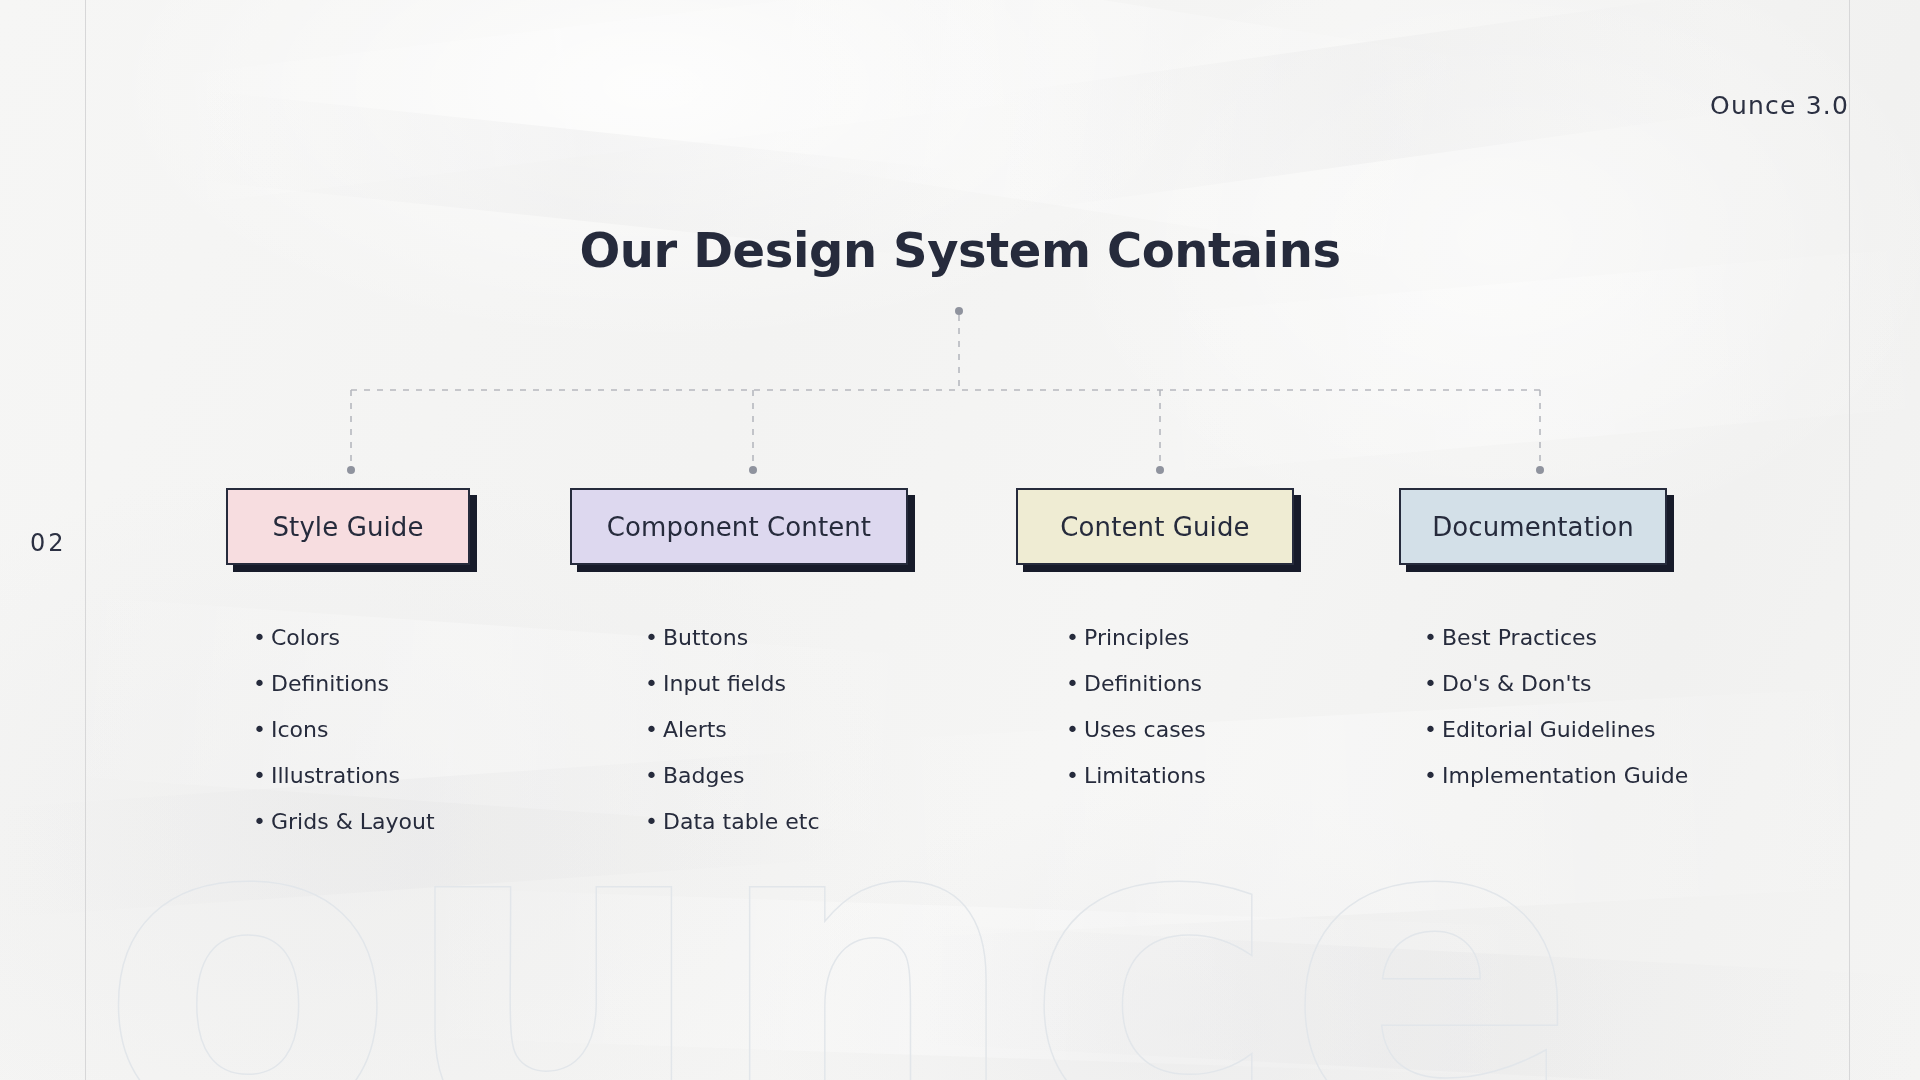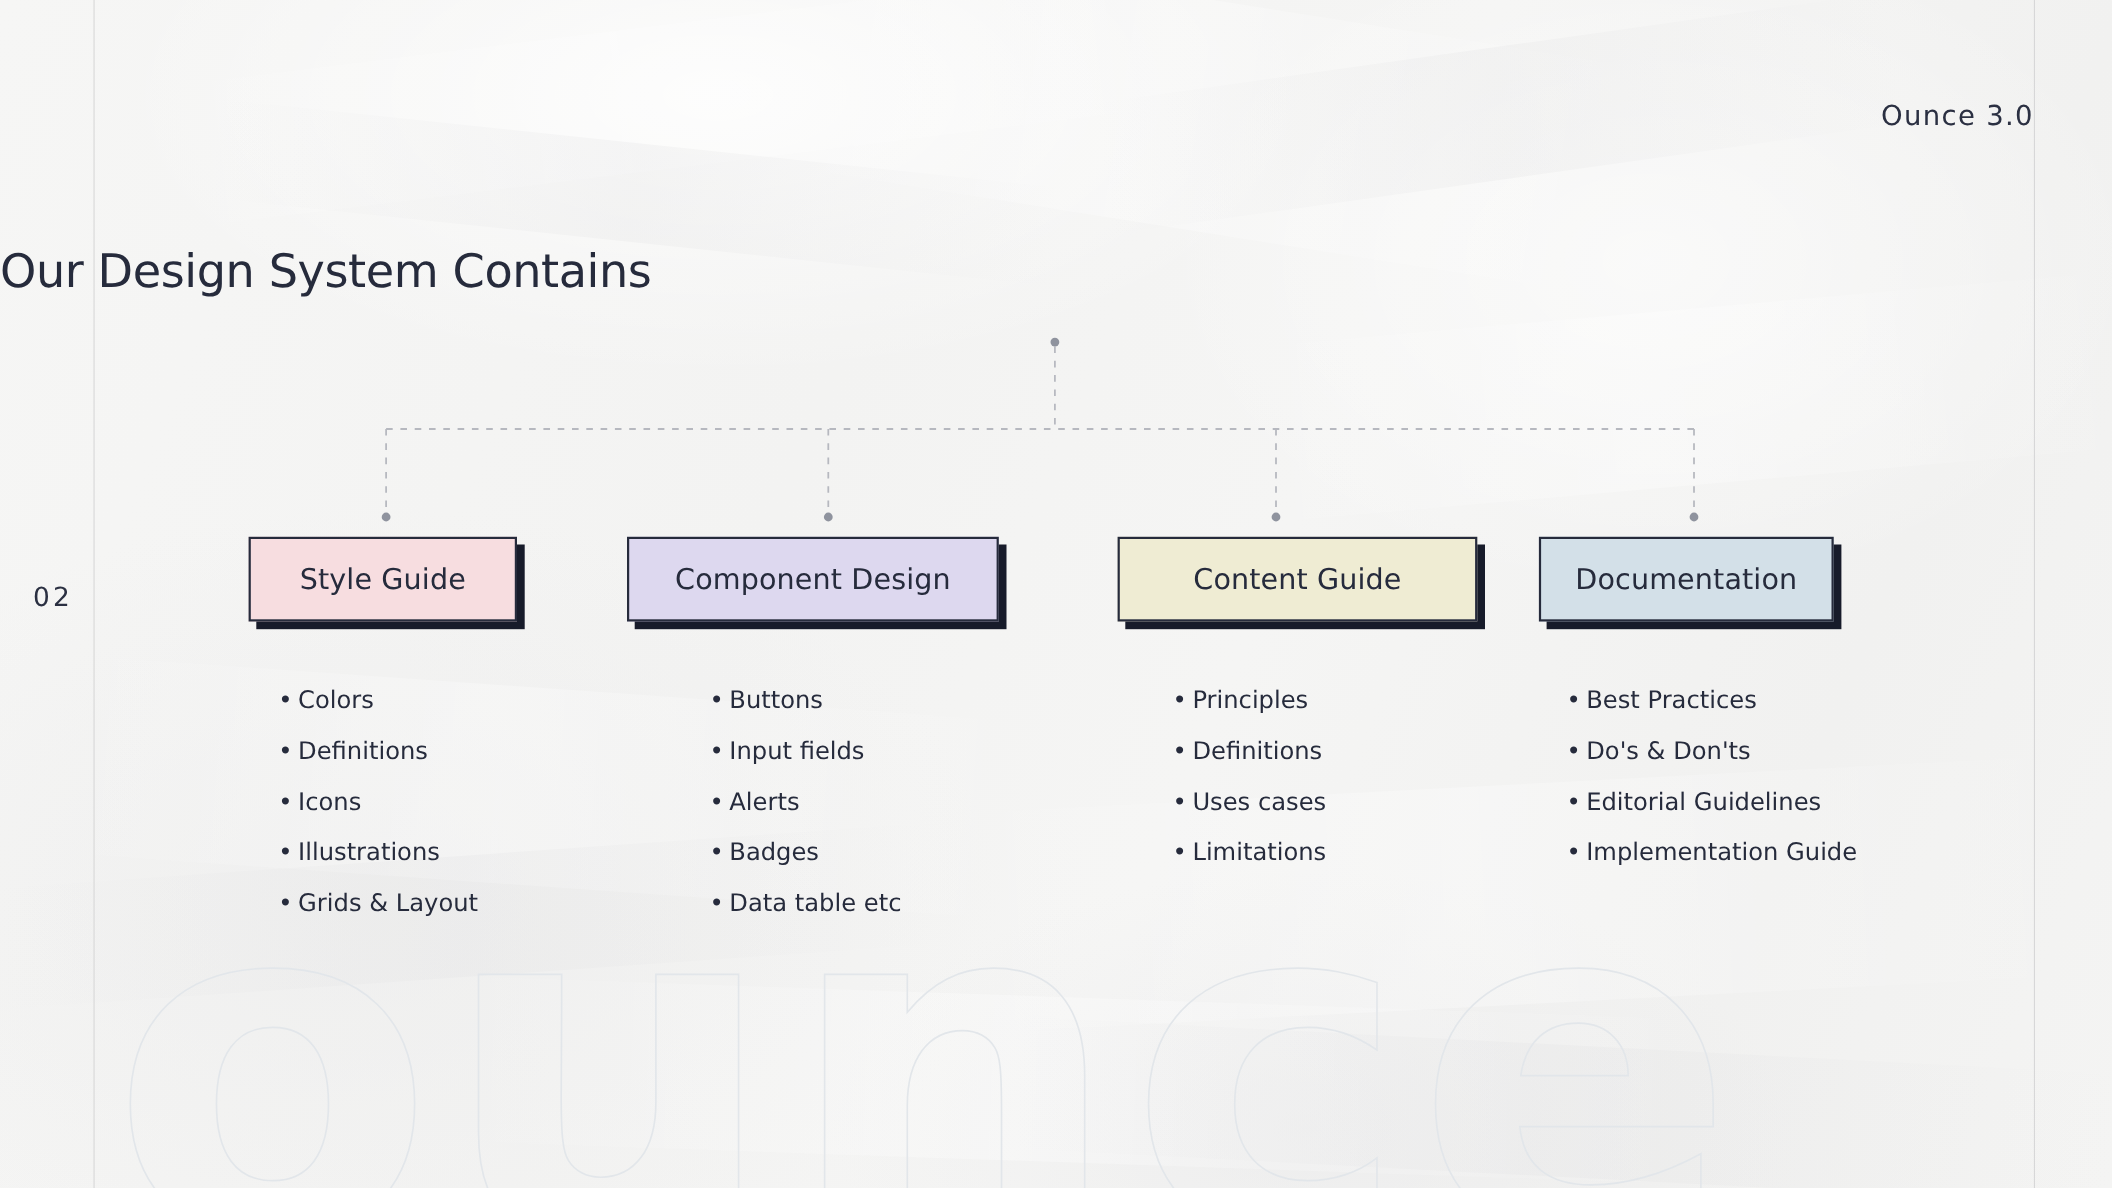--- a/index.html
+++ b/index.html
@@ -100,22 +100,23 @@
     color: #2b3042;
     font-family: "DejaVu Sans", sans-serif;
   }
 
   
   #slide-title {
     position: absolute;
     left: 0;
     right: 0;
     top: 222px;
-    font-size: 42px;
-    font-weight: 400;
+    text-align: center;
+    font-size: 48px;
+    font-weight: 700;
     letter-spacing: -0.4px;
     color: #262b3c;
     font-family: "DejaVu Sans", sans-serif;
   }
 
   
   #connectors {
     position: absolute;
     left: 0;
     top: 0;
@@ -204,23 +205,23 @@
       <circle cx="1160" cy="470" r="4" fill="#8f939e"></circle>
       <line x1="1540" y1="390" x2="1540" y2="466" stroke="#b6b8bf" stroke-width="1.6" stroke-dasharray="6 7"></line>
       <circle cx="1540" cy="470" r="4" fill="#8f939e"></circle>
     </svg>
 
   <div id="nodes-layer">
       <div class="node-box" style="left: 226px; top: 488px; width: 244px; background: rgb(247, 221, 224);">
         <span class="node-label">Style Guide</span>
       </div>
       <div class="node-box" style="left: 570px; top: 488px; width: 338px; background: rgb(221, 216, 239);">
-        <span class="node-label">Component Design</span>
-      </div>
-      <div class="node-box" style="left: 1016px; top: 488px; width: 327px; background: rgb(239, 236, 211);">
+        <span class="node-label">Component Content</span>
+      </div>
+      <div class="node-box" style="left: 1016px; top: 488px; width: 278px; background: rgb(239, 236, 211);">
         <span class="node-label">Content Guide</span>
       </div>
       <div class="node-box" style="left: 1399px; top: 488px; width: 268px; background: rgb(211, 224, 232);">
         <span class="node-label">Documentation</span>
       </div>
     </div>
   <div id="lists-layer">
       <div class="bullet-list" style="left: 253px;">
         <div class="bullet-item">
           <span class="dot">•</span>

